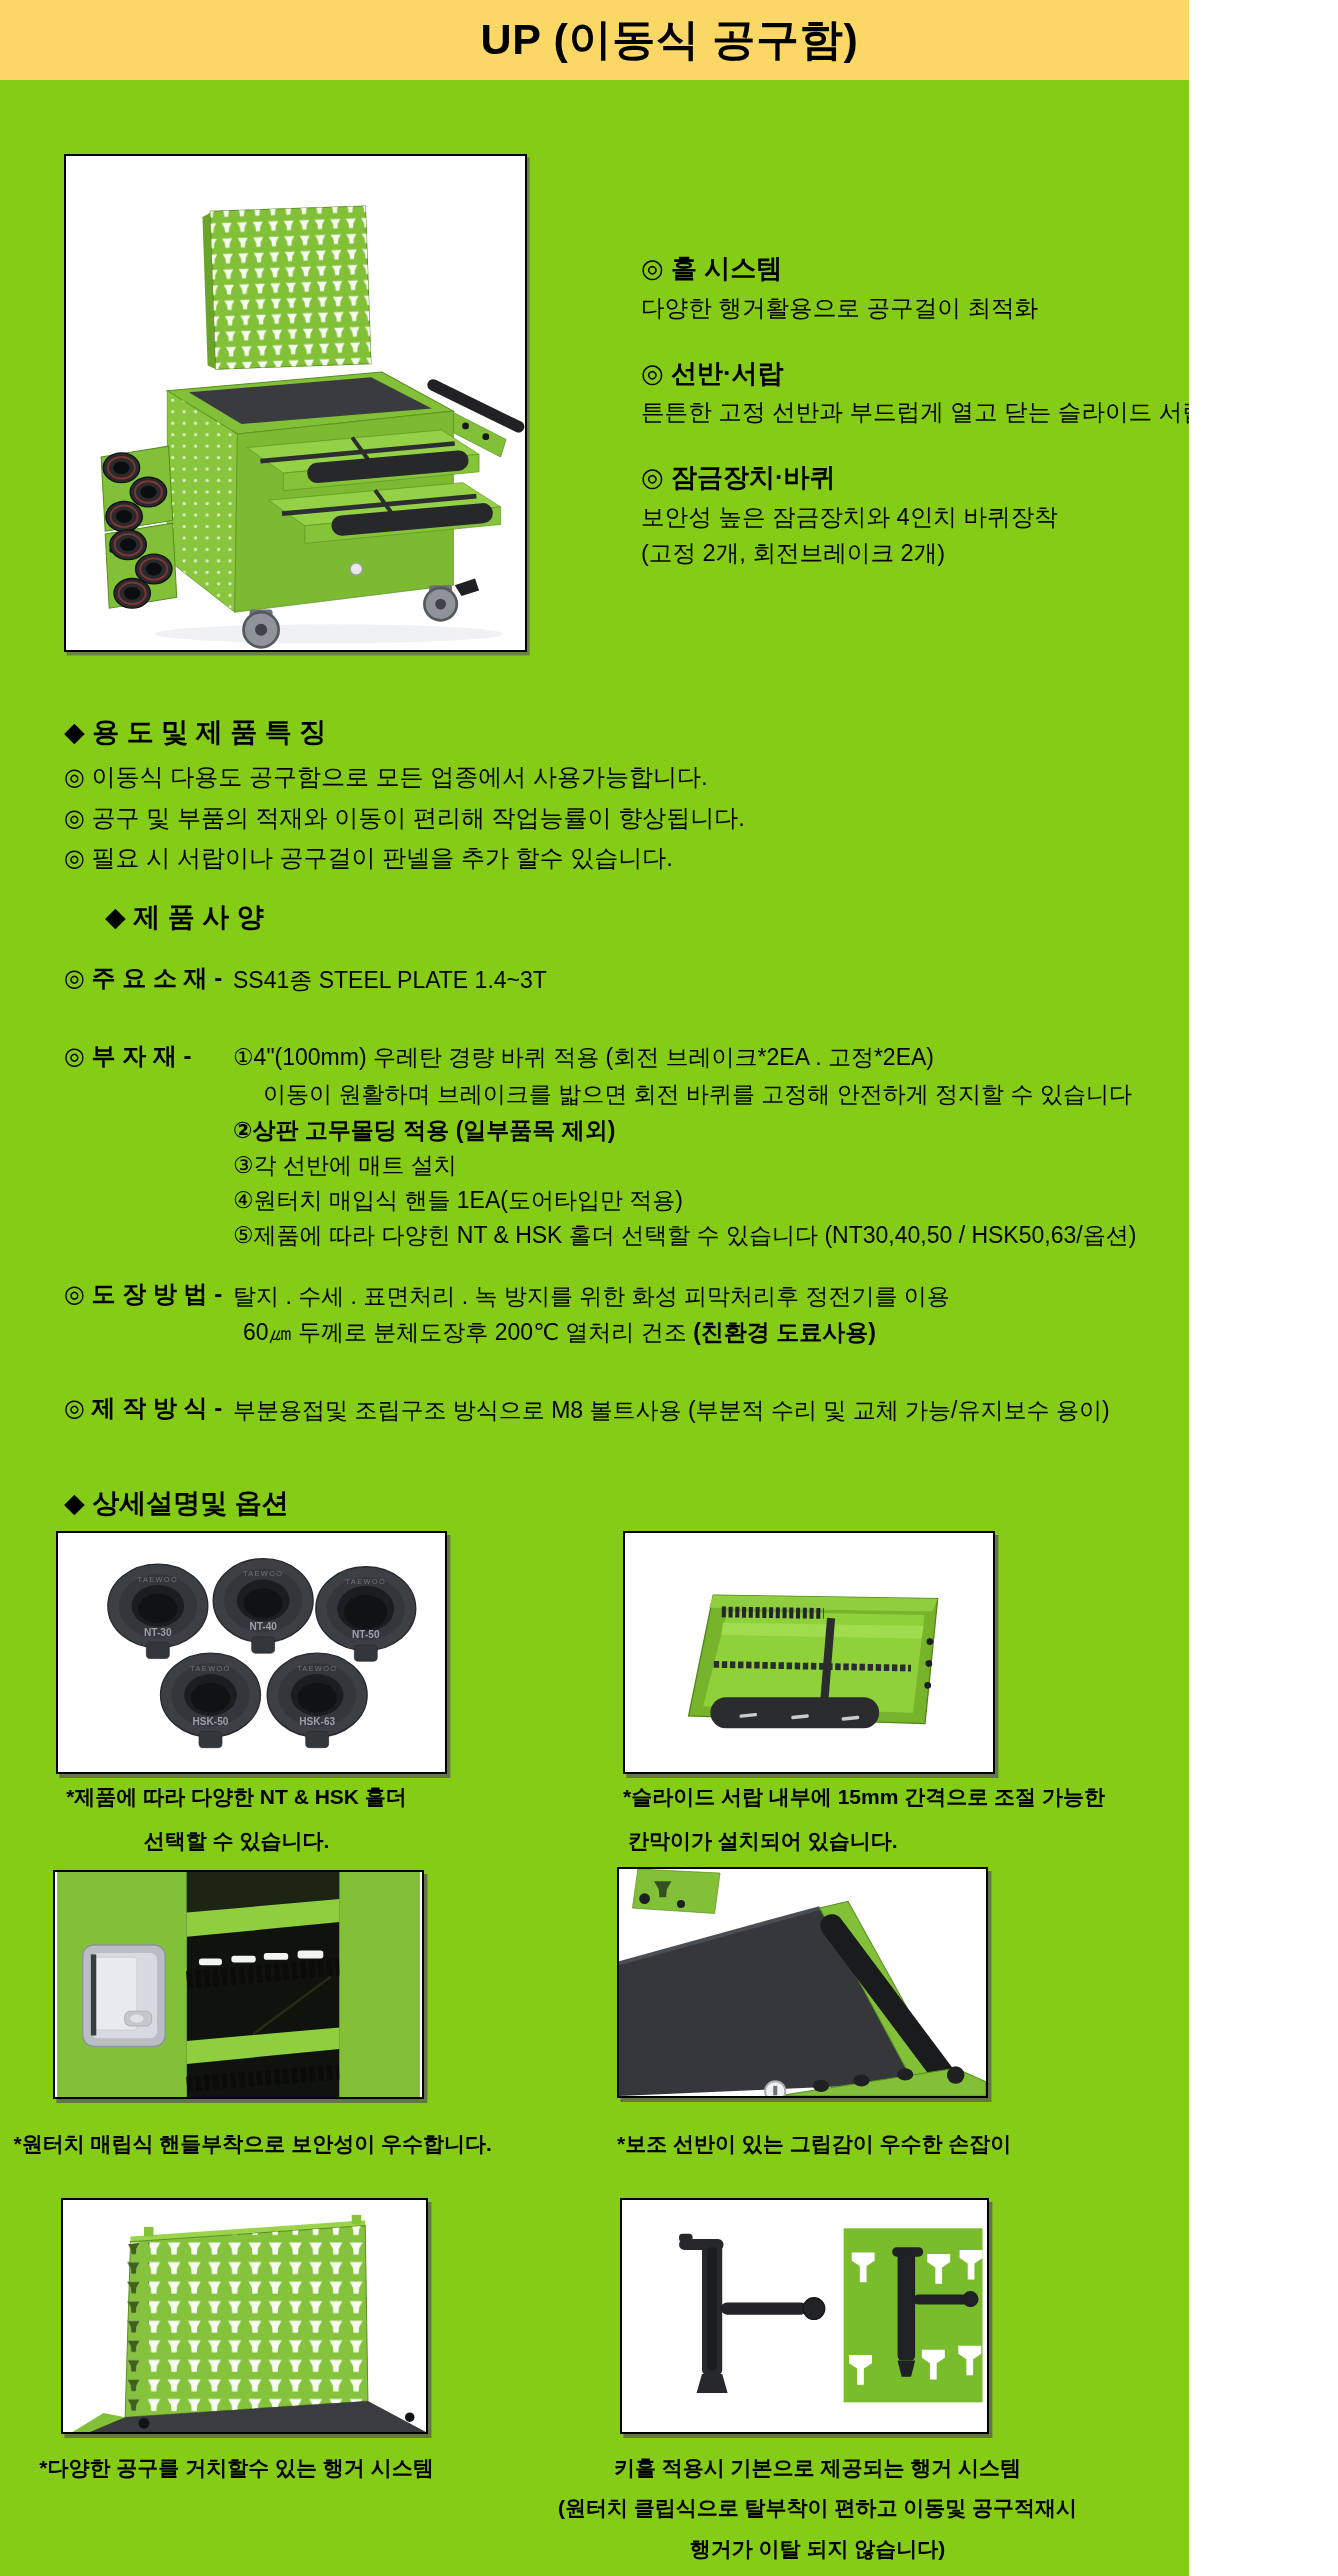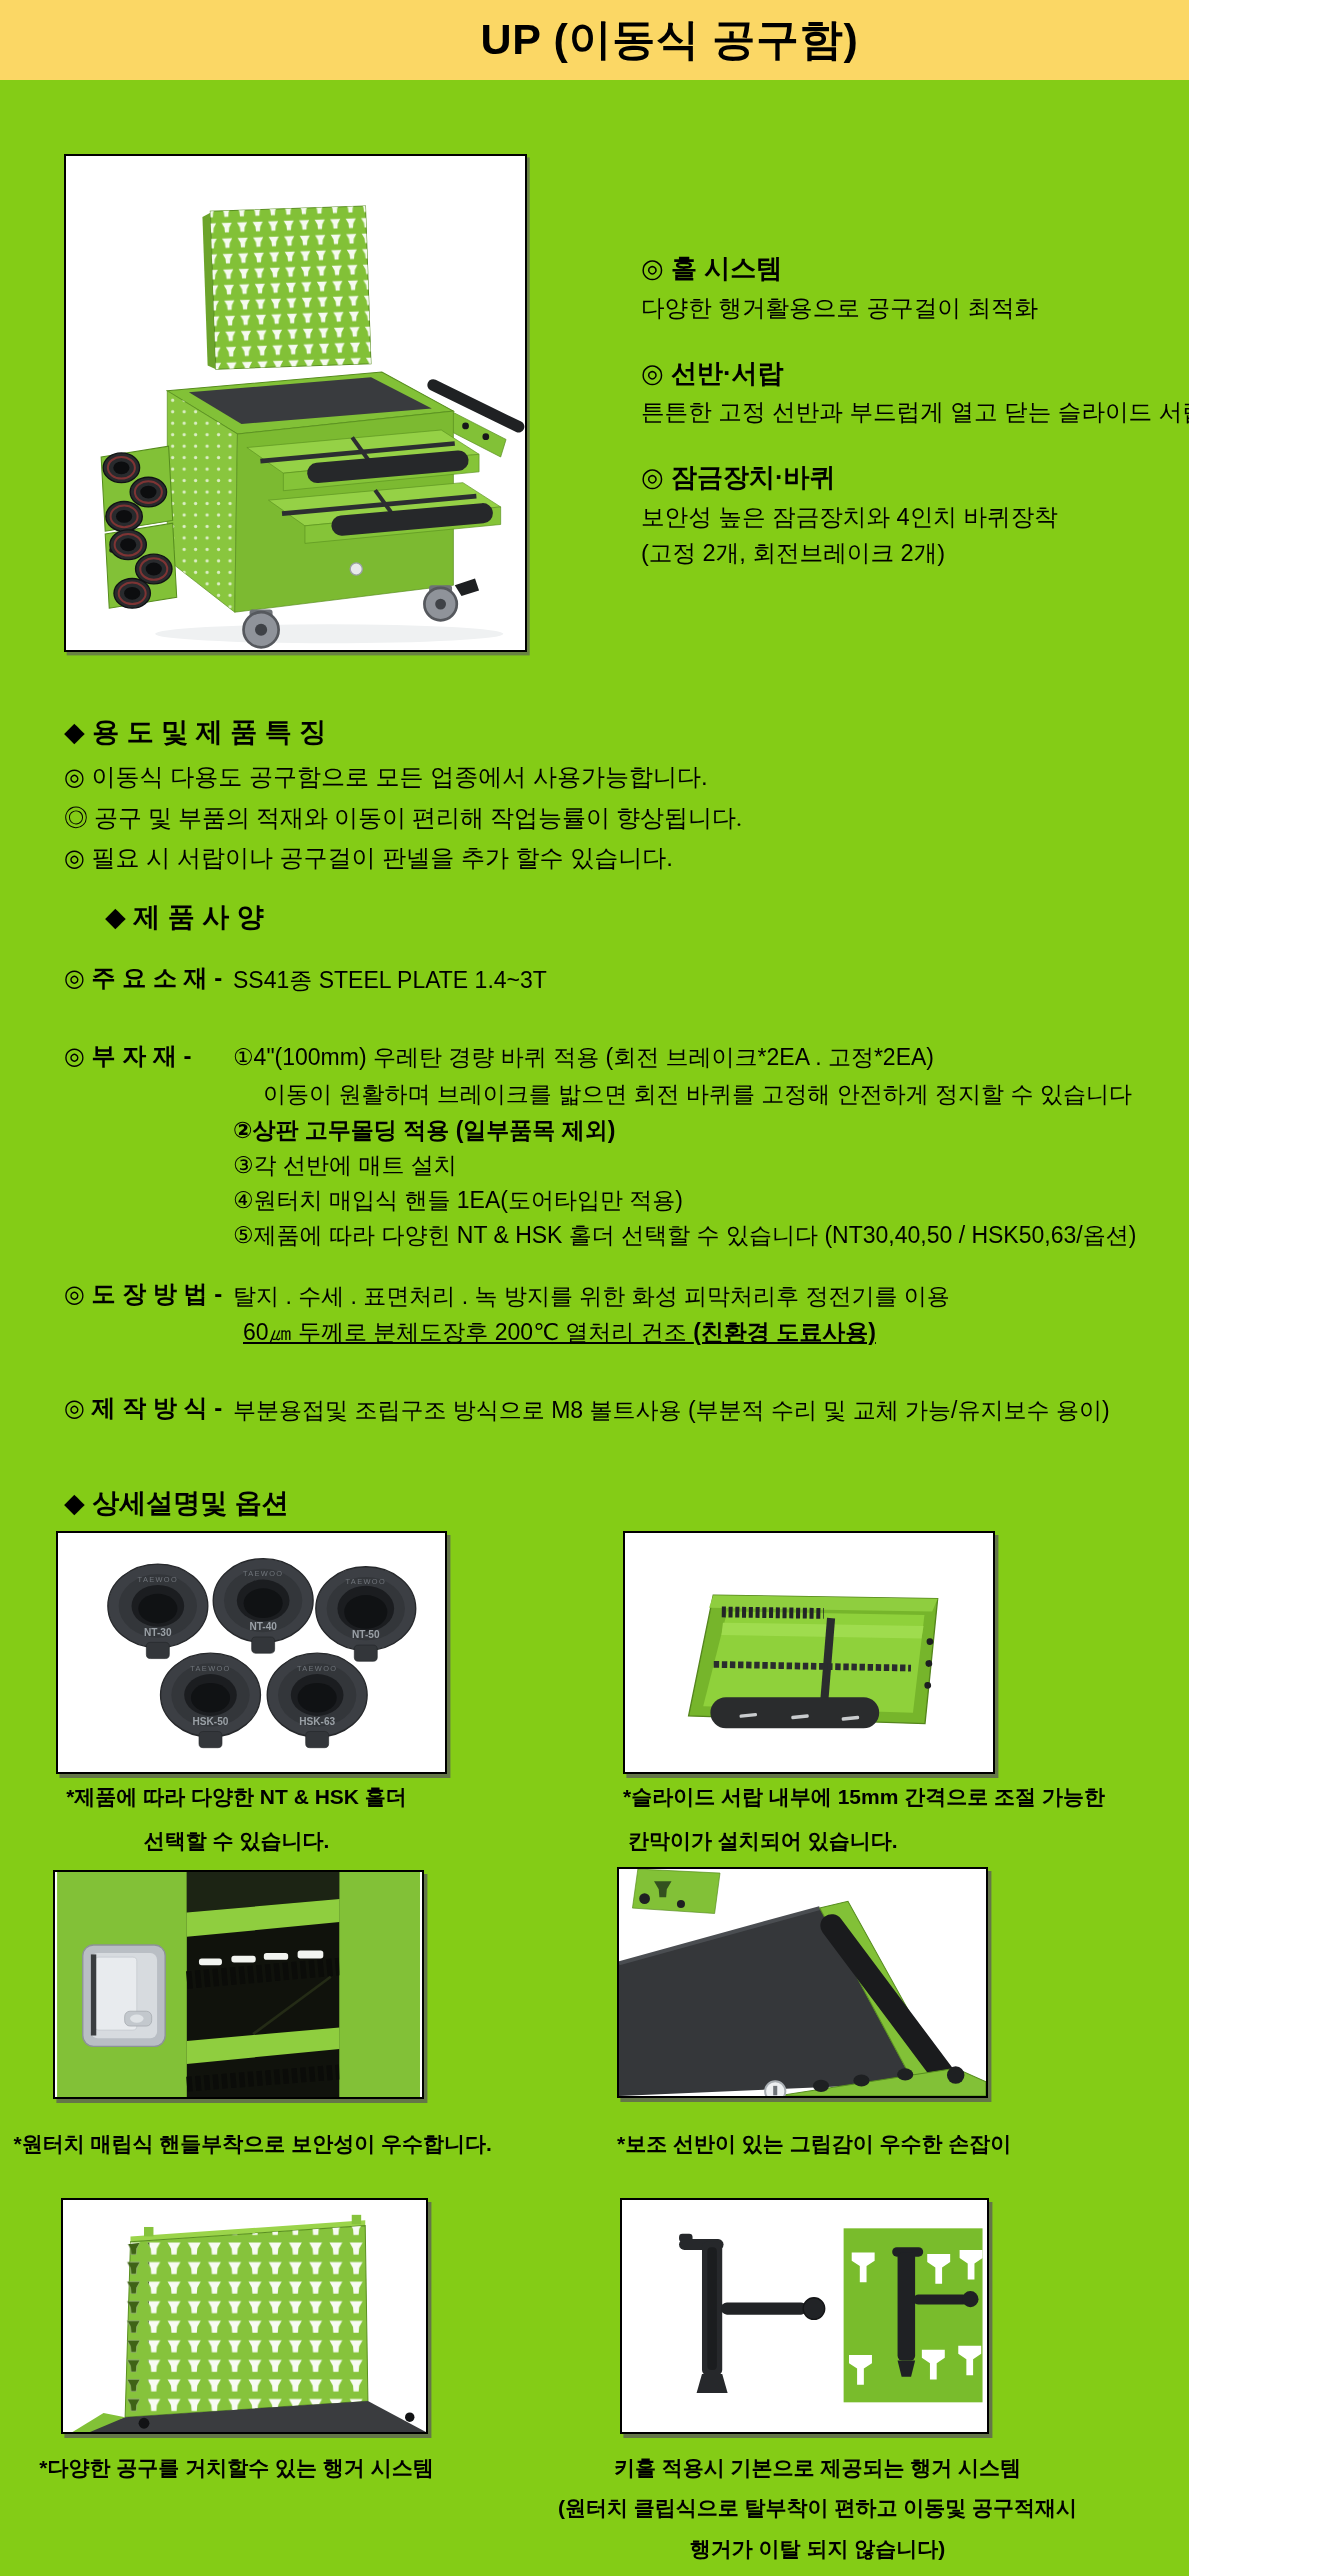--- a/index.html
+++ b/index.html
@@ -123,39 +123,39 @@
   <div class="abs feat-h" style="left:641px;top:251px;">◎  홀 시스템</div>
   <div class="abs feat-l" style="left:641px;top:292px;">다양한 행거활용으로 공구걸이 최적화</div>
   <div class="abs feat-h" style="left:641px;top:356px;">◎  선반·서랍</div>
   <div class="abs feat-l" style="left:641px;top:396px;">튼튼한 고정 선반과 부드럽게 열고 닫는 슬라이드 서랍</div>
   <div class="abs feat-h" style="left:641px;top:460px;">◎  잠금장치·바퀴</div>
   <div class="abs feat-l" style="left:641px;top:501px;">보안성 높은 잠금장치와 4인치 바퀴장착</div>
   <div class="abs feat-l" style="left:641px;top:537px;">(고정 2개, 회전브레이크 2개)</div>
 
   <div class="abs sec-title" style="left:64px;top:714px;">◆  용 도 및  제 품 특 징</div>
   <div class="abs bullet" style="left:64px;top:761px;">◎ 이동식 다용도 공구함으로 모든 업종에서 사용가능합니다.</div>
-  <div class="abs bullet" style="left:64px;top:802px;font-family:Liberation Serif, serif;">◎ 공구 및 부품의 적재와 이동이 편리해 작업능률이 향상됩니다.</div>
+  <div class="abs bullet" style="left:64px;top:802px;">◎ 공구 및 부품의 적재와 이동이 편리해 작업능률이 향상됩니다.</div>
   <div class="abs bullet" style="left:64px;top:842px;">◎ 필요 시 서랍이나 공구걸이 판넬을 추가 할수 있습니다.</div>
 
   <div class="abs sec-title" style="left:105px;top:899px;">◆  제 품 사 양</div>
 
   <div class="abs spec-label" style="left:64px;top:962px;">◎ 주 요 소 재 -</div>
   <div class="abs spec-line" style="left:233px;top:965px;">SS41종 STEEL PLATE 1.4~3T</div>
 
   <div class="abs spec-label" style="left:64px;top:1040px;">◎ 부   자   재 -</div>
   <div class="abs spec-line" style="left:233px;top:1042px;">①4"(100mm) 우레탄 경량 바퀴 적용 (회전 브레이크*2EA . 고정*2EA)</div>
   <div class="abs spec-line" style="left:263px;top:1079px;">이동이 원활하며 브레이크를 밟으면 회전 바퀴를 고정해 안전하게  정지할 수 있습니다</div>
   <div class="abs spec-line" style="left:233px;top:1115px;font-weight:bold;">②상판 고무몰딩 적용 (일부품목 제외)</div>
   <div class="abs spec-line" style="left:233px;top:1150px;">③각 선반에 매트 설치</div>
   <div class="abs spec-line" style="left:233px;top:1185px;">④원터치 매입식 핸들 1EA(도어타입만 적용)</div>
   <div class="abs spec-line" style="left:233px;top:1220px;">⑤제품에 따라 다양힌 NT &amp; HSK 홀더 선택할 수 있습니다 (NT30,40,50 / HSK50,63/옵션)</div>
 
   <div class="abs spec-label" style="left:64px;top:1278px;">◎ 도 장 방 법 -</div>
   <div class="abs spec-line" style="left:233px;top:1281px;">탈지 . 수세 . 표면처리 . 녹 방지를 위한 화성 피막처리후 정전기를 이용</div>
-  <div class="abs spec-line" style="left:243px;top:1317px;text-decoration:underline;">
+  <div class="abs spec-line" style="left:243px;top:1317px;">
     <span>60㎛ 두께로 분체도장후 200℃ 열처리 건조 </span><b>(친환경 도료사용)</b>
   </div>
 
   <div class="abs spec-label" style="left:64px;top:1392px;">◎ 제 작 방 식 -</div>
   <div class="abs spec-line" style="left:233px;top:1395px;">부분용접및 조립구조 방식으로 M8 볼트사용 (부분적 수리 및 교체 가능/유지보수 용이)</div>
 
   <div class="abs sec-title" style="left:64px;top:1485px;">◆  상세설명및 옵션</div>
 
   <div class="abs detail-frame" style="left:56px;top:1531px;width:363px;height:239px;padding-left:24px;">
     <svg viewBox="0 0 537 354">

